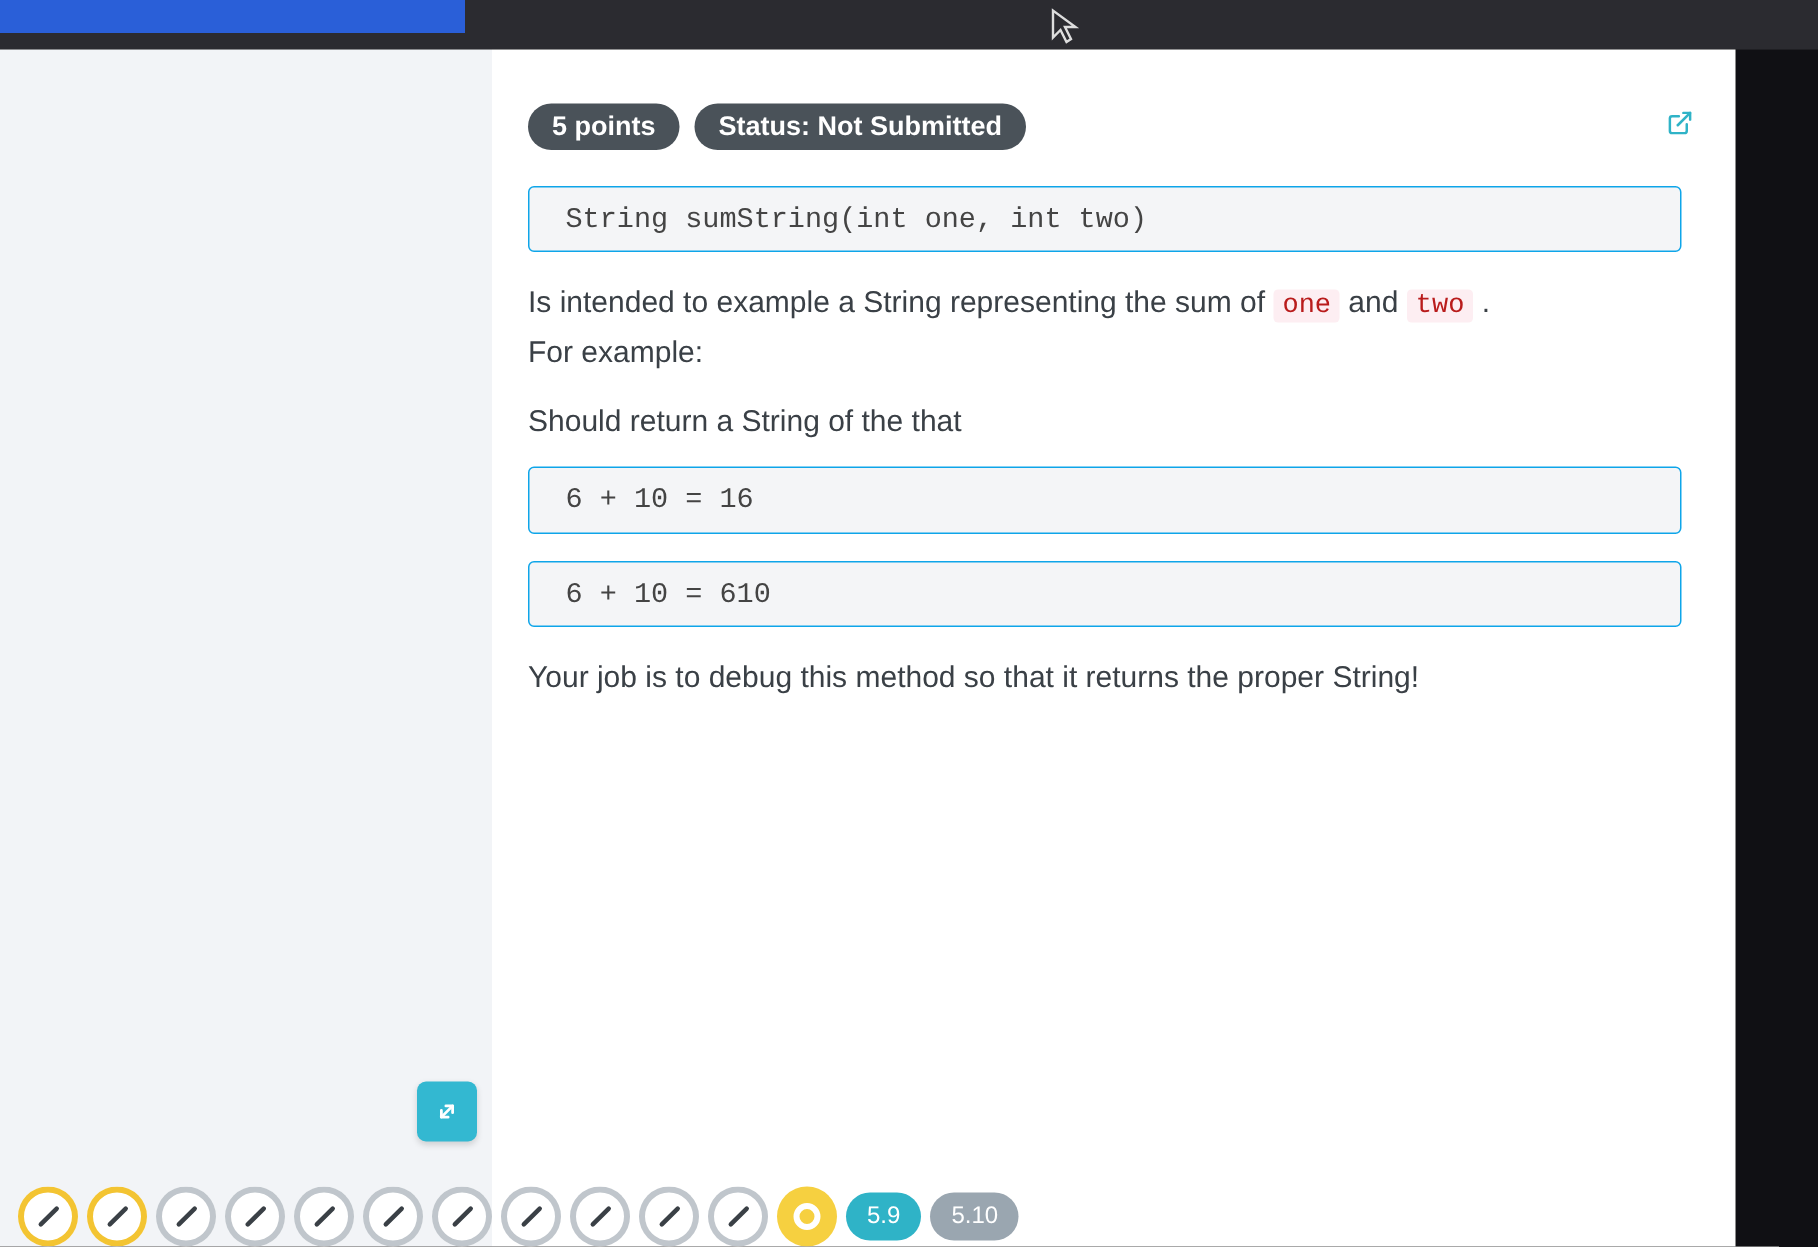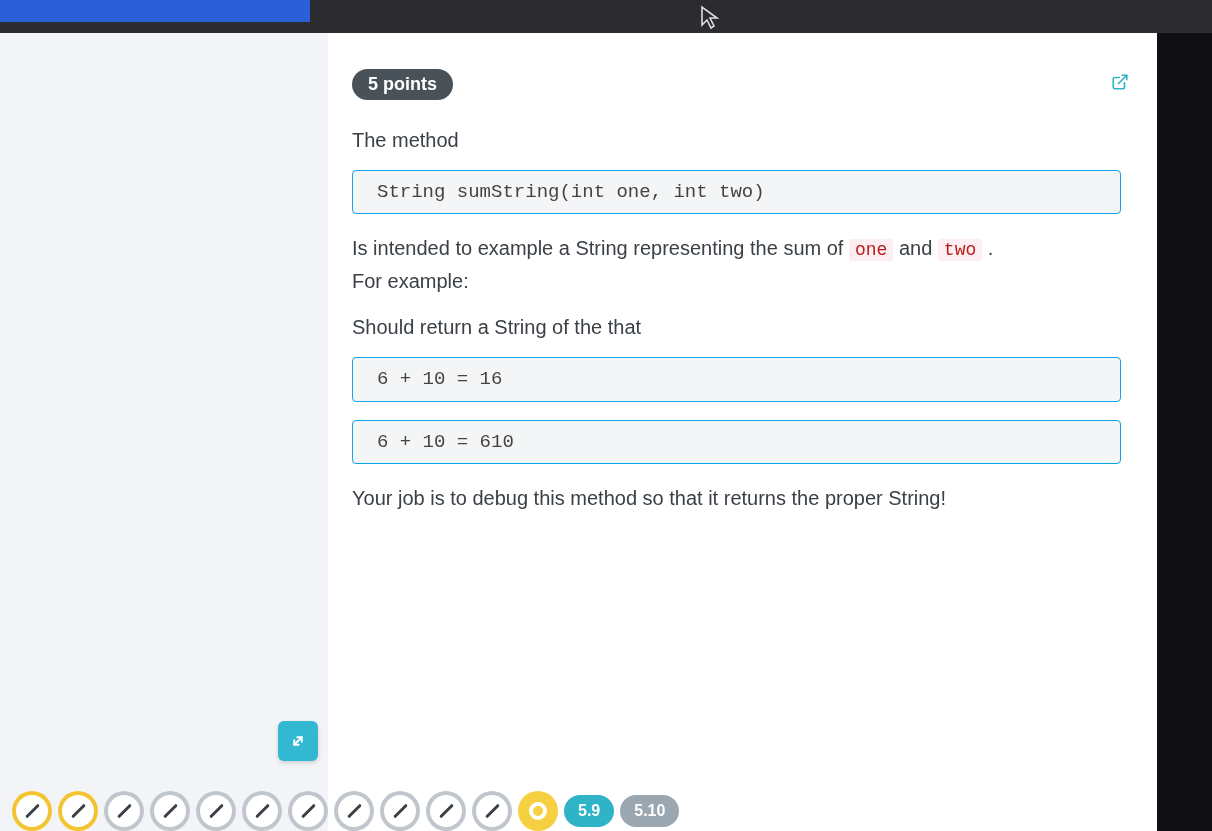--- a/index.html
+++ b/index.html
@@ -184,21 +184,21 @@
       height: 18px;
       border-radius: 50%;
       border: 4px solid #fff;
     }
     .nav-pill {
       height: 32px;
       border-radius: 999px;
       padding: 0 14px;
       display: flex;
       align-items: center;
-      font-weight: 700;
+      font-weight: 400;
       font-size: 16px;
       color: #fff;
     }
     .nav-pill.teal {
       background: #2fb3c7;
     }
     .nav-pill.gray {
       background: #9aa6b0;
     }
   </style>
@@ -221,24 +221,24 @@
     <div class="external-btn">
       <svg width="18" height="18" viewBox="0 0 24 24" fill="none" stroke="currentColor" stroke-width="2.2" stroke-linecap="round" stroke-linejoin="round">
         <path d="M18 13v6a2 2 0 0 1-2 2H5a2 2 0 0 1-2-2V8a2 2 0 0 1 2-2h6"></path>
         <polyline points="15 3 21 3 21 9"></polyline>
         <line x1="10" y1="14" x2="21" y2="3"></line>
       </svg>
     </div>
 
     <div class="badge-row">
       <span class="pill pill-points">5 points</span>
+      <span class="pill pill-status">Status: Not Submitted</span>
     </div>
 
     <div class="content">
-      <p>The method</p>
       <div class="code-line">String sumString(int one, int two)</div>
       <p>
         <span>Is intended to example a String representing the sum of </span><span class="inline-code">one</span><span> and </span><span class="inline-code">two</span><span> .</span>
         <br>
         <span>For example:</span>
       </p>
       <p>Should return a String of the that</p>
       <div class="code-line">6 + 10 = 16</div>
       <div class="code-line">6 + 10 = 610</div>
       <p>Your job is to debug this method so that it returns the proper String!</p>

